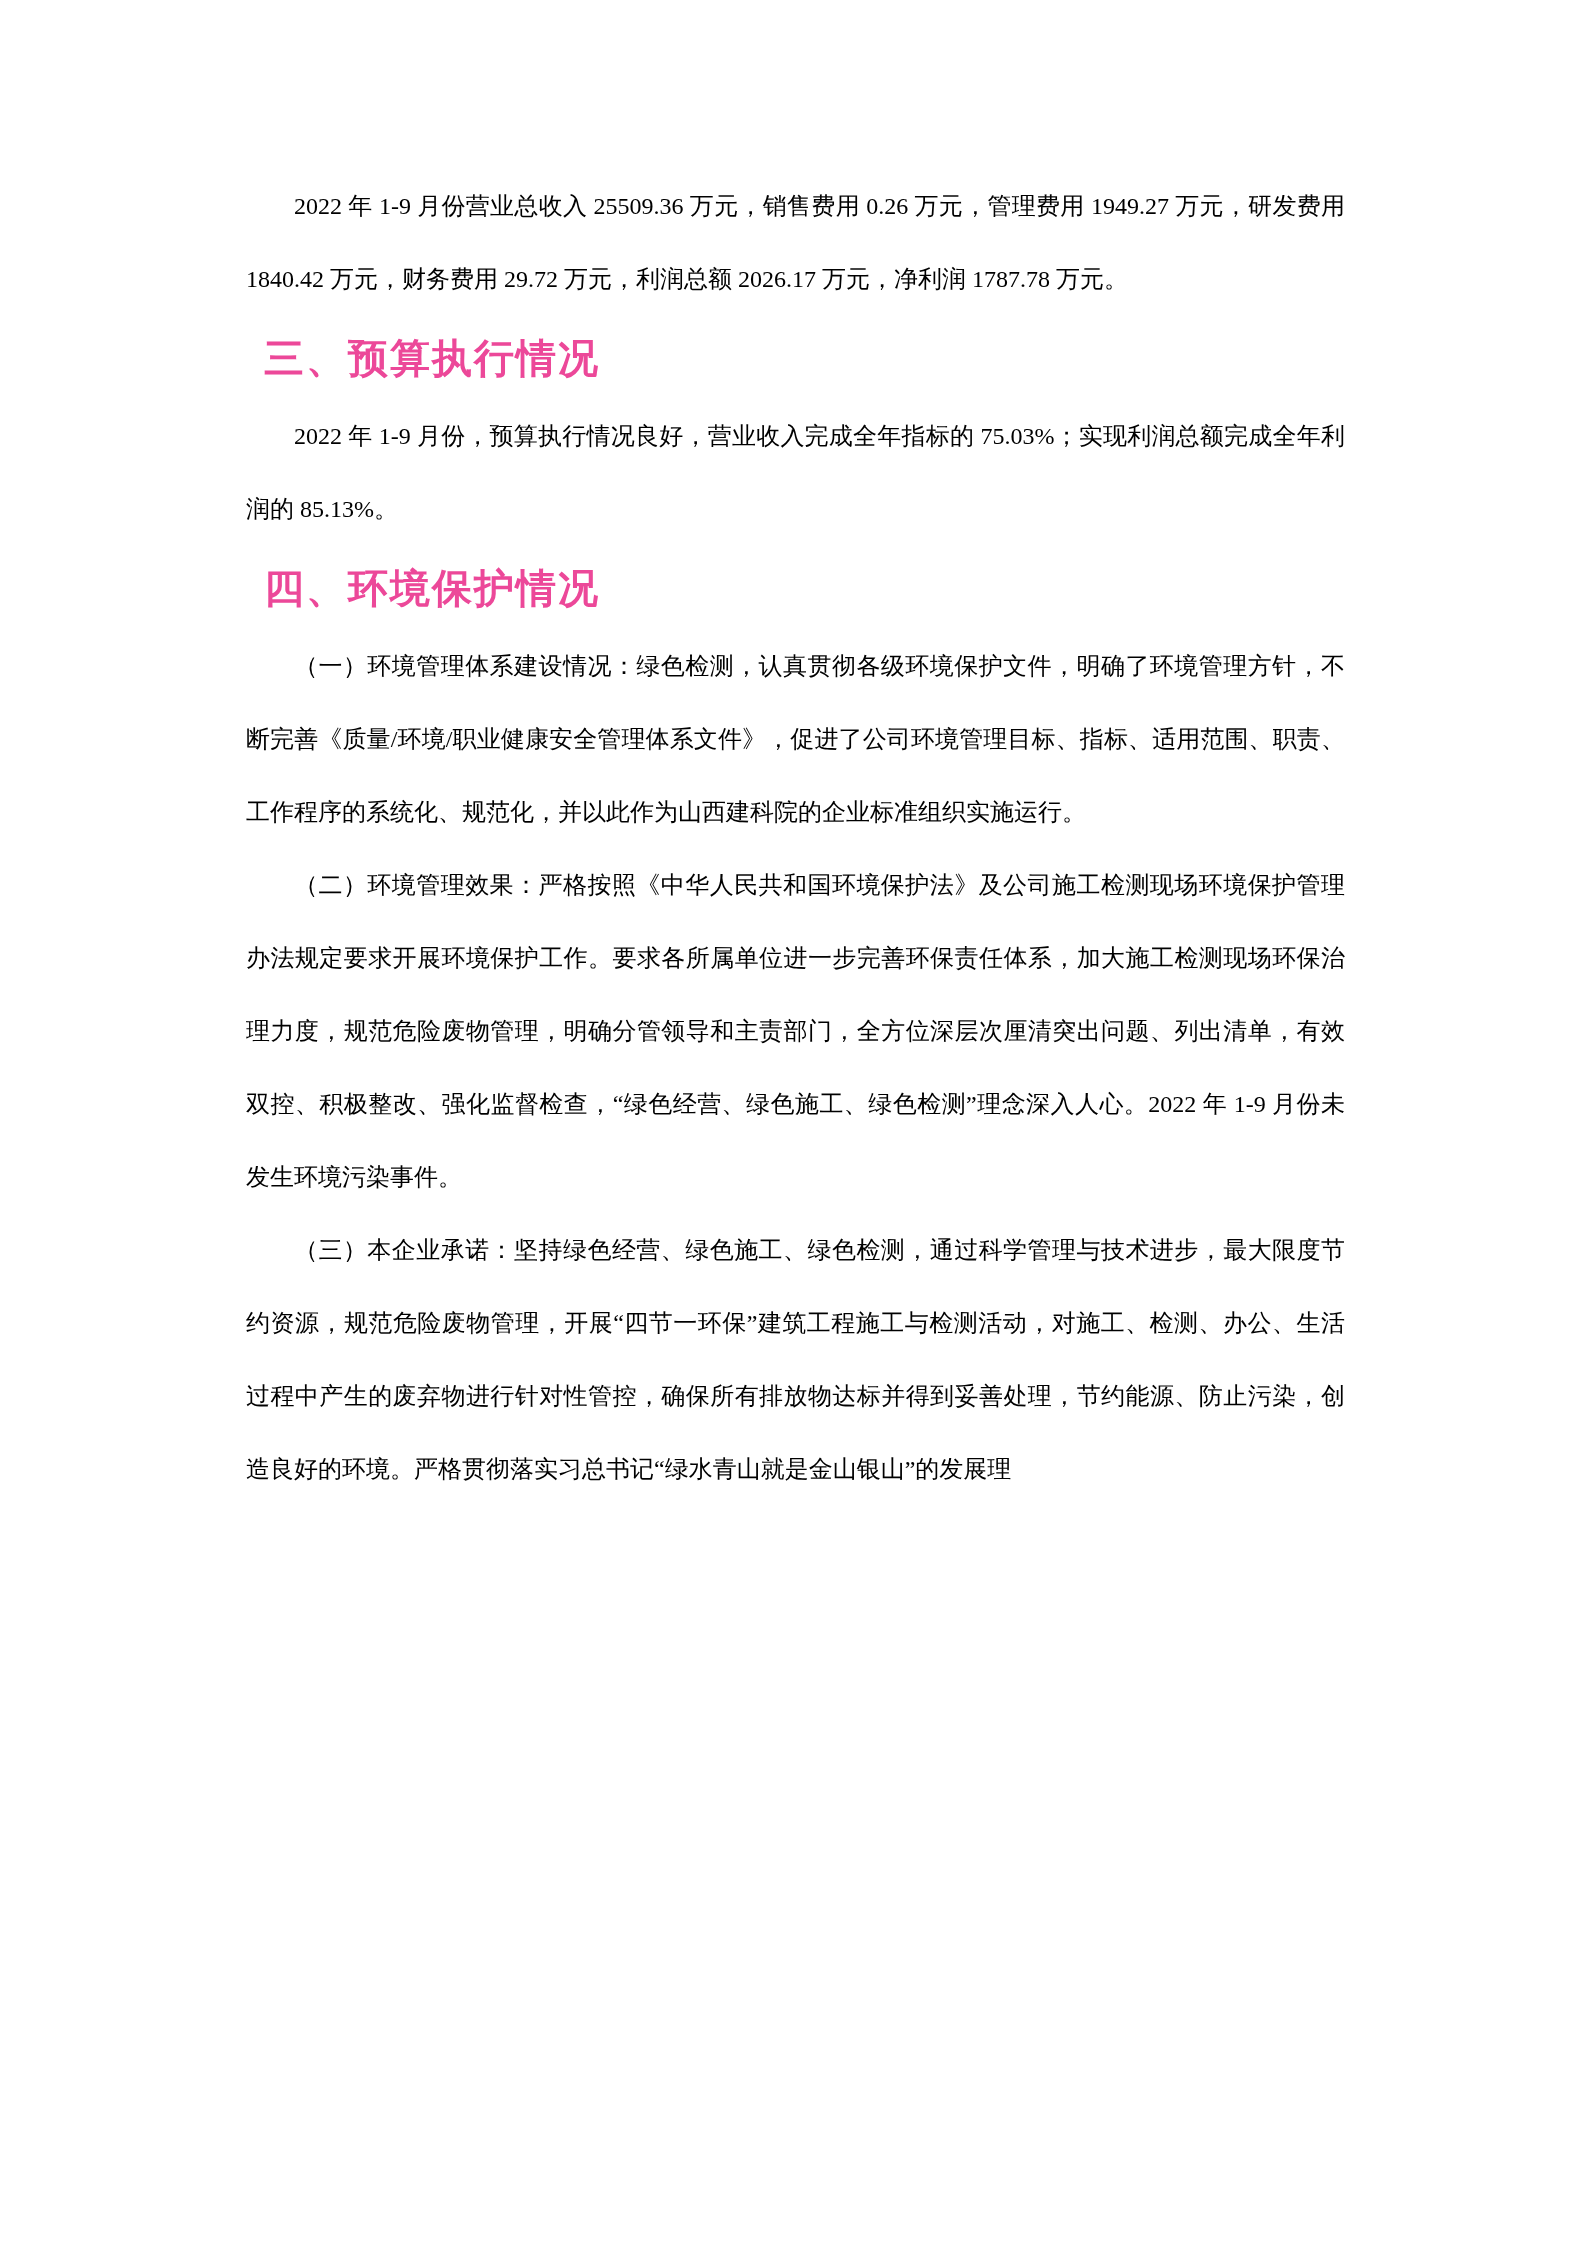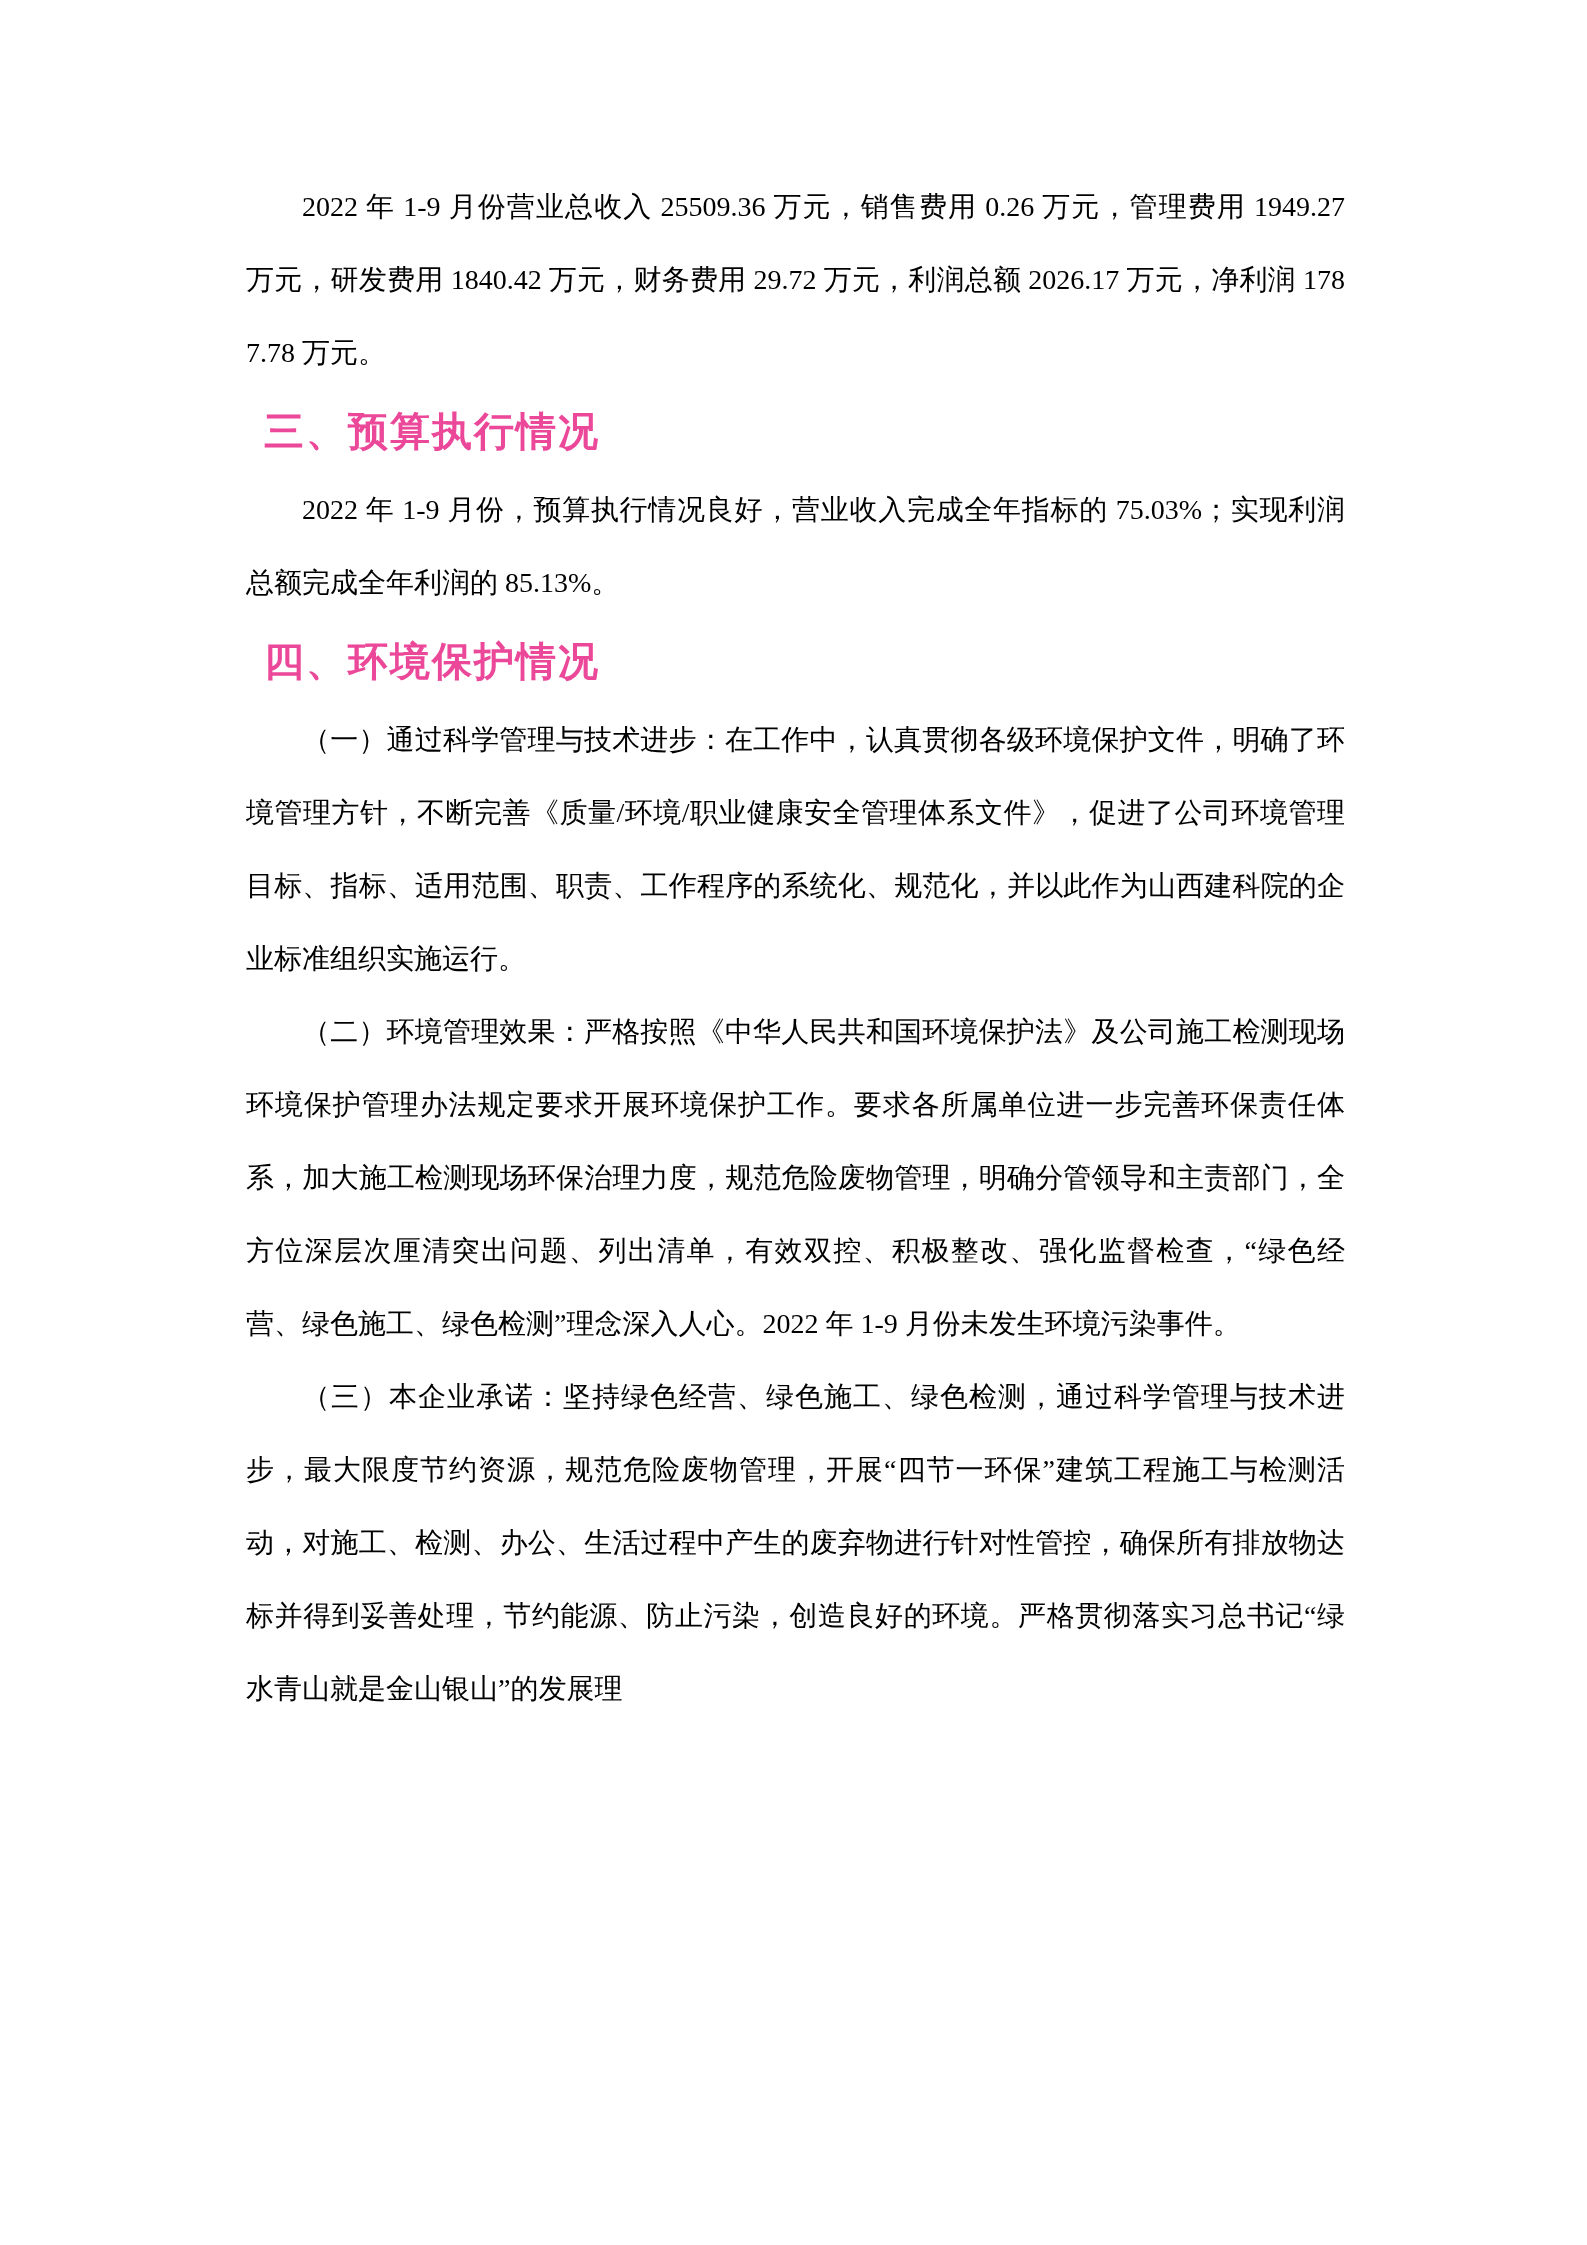--- a/index.html
+++ b/index.html
@@ -16,21 +16,21 @@
     box-sizing: border-box;
     width: 1587px;
     height: 2245px;
     background: #ffffff;
     color: #000000;
     padding: 170px 242px 60px 246px;
   }
   p.body {
     margin: 0;
     font-family: "Liberation Serif", "DejaVu Serif", serif;
-    font-size: 28px;
+    font-size: 24px;
     line-height: 73px;
     color: #000000;
     text-align: justify;
     text-justify: inter-ideograph;
     text-indent: 2em;
     word-break: break-all;
   }
   h2.heading {
     margin: 0;
     font-family: "Liberation Sans", "DejaVu Sans", sans-serif;
@@ -47,18 +47,18 @@
 
 <div class="page">
   <p class="body">2022 年 1-9 月份营业总收入 25509.36 万元，销售费用 0.26 万元，管理费用 1949.27 万元，研发费用 1840.42 万元，财务费用 29.72 万元，利润总额 2026.17 万元，净利润 1787.78 万元。</p>
 
   <h2 class="heading">三、预算执行情况</h2>
 
   <p class="body">2022 年 1-9 月份，预算执行情况良好，营业收入完成全年指标的 75.03%；实现利润总额完成全年利润的 85.13%。</p>
 
   <h2 class="heading">四、环境保护情况</h2>
 
-  <p class="body">（一）通过科学管理与技术进步：在工作中，认真贯彻各级环境保护文件，明确了环境管理方针，不断完善《质量/环境/职业健康安全管理体系文件》，促进了公司环境管理目标、指标、适用范围、职责、工作程序的系统化、规范化，并以此作为山西建科院的企业标准组织实施运行。</p>
+  <p class="body">（一）环境管理体系建设情况：绿色检测，认真贯彻各级环境保护文件，明确了环境管理方针，不断完善《质量/环境/职业健康安全管理体系文件》，促进了公司环境管理目标、指标、适用范围、职责、工作程序的系统化、规范化，并以此作为山西建科院的企业标准组织实施运行。</p>
 
   <p class="body">（二）环境管理效果：严格按照《中华人民共和国环境保护法》及公司施工检测现场环境保护管理办法规定要求开展环境保护工作。要求各所属单位进一步完善环保责任体系，加大施工检测现场环保治理力度，规范危险废物管理，明确分管领导和主责部门，全方位深层次厘清突出问题、列出清单，有效双控、积极整改、强化监督检查，“绿色经营、绿色施工、绿色检测”理念深入人心。2022 年 1-9 月份未发生环境污染事件。</p>
 
   <p class="body">（三）本企业承诺：坚持绿色经营、绿色施工、绿色检测，通过科学管理与技术进步，最大限度节约资源，规范危险废物管理，开展“四节一环保”建筑工程施工与检测活动，对施工、检测、办公、生活过程中产生的废弃物进行针对性管控，确保所有排放物达标并得到妥善处理，节约能源、防止污染，创造良好的环境。严格贯彻落实习总书记“绿水青山就是金山银山”的发展理</p>
 </div>
 
 </body></html>

